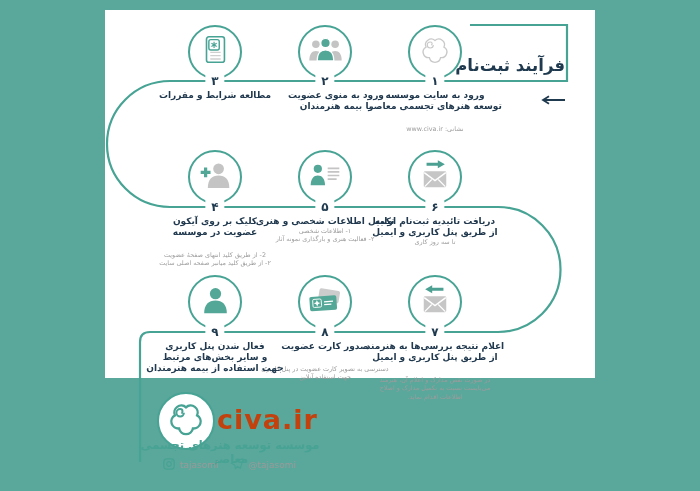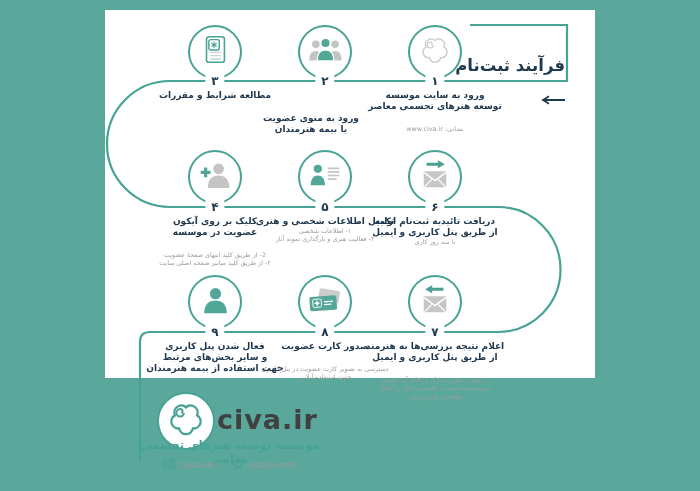--- a/index.html
+++ b/index.html
@@ -37,21 +37,21 @@
     font-size:16.5px; font-weight:bold; color:#1F3A4F;
   }
   .backarrow { position:absolute; left:433px; top:80px; z-index:3; }
   .footer-ring {
     position:absolute; left:52px; top:382px; width:58px; height:58px;
     border-radius:50%; border:2.5px solid #47A394; background:#fff; z-index:3;
     display:flex; align-items:center; justify-content:center;
   }
   .sitename {
     position:absolute; left:112px; top:394px; z-index:3;
-    font-size:27px; font-weight:bold; color:#404040; letter-spacing:1px;
+    font-size:27px; font-weight:bold; color:#c2410c; letter-spacing:1px;
     direction:ltr;
   }
   .orgname {
     position:absolute; left:22px; top:428px; width:206px; z-index:3;
     text-align:center; direction:rtl;
     font-size:11.5px; font-weight:bold; color:#47A394;
   }
   .social {
     position:absolute; left:58px; top:448px; z-index:3;
     display:flex; align-items:center; gap:5px; direction:ltr;
@@ -177,21 +177,21 @@
   <span class="stepnum" style="left:330px; top:197px;">۶</span>
   <span class="stepnum" style="left:330px; top:322px;">۷</span>
   <span class="stepnum" style="left:220px; top:322px;">۸</span>
   <span class="stepnum" style="left:110px; top:322px;">۹</span>
 
   <div class="steptext" style="left:245px; top:80px;">
     <div class="t">ورود به سایت موسسه</div>
     <div class="t">توسعه هنرهای تجسمی معاصر</div>
     <div class="s first">نشانی: www.civa.ir</div>
   </div>
-  <div class="steptext" style="left:121px; top:80px;margin-top:23px;">
+  <div class="steptext" style="left:146px; top:80px;">
     <div class="t">ورود به منوی عضویت</div>
     <div class="t">یا بیمه هنرمندان</div>
   </div>
   <div class="steptext" style="left:25px; top:80px;">
     <div class="t">مطالعه شرایط و مقررات</div>
   </div>
 
   <div class="steptext" style="left:25px; top:206px;">
     <div class="t">کلیک بر روی آیکون</div>
     <div class="t">عضویت در موسسه</div>

